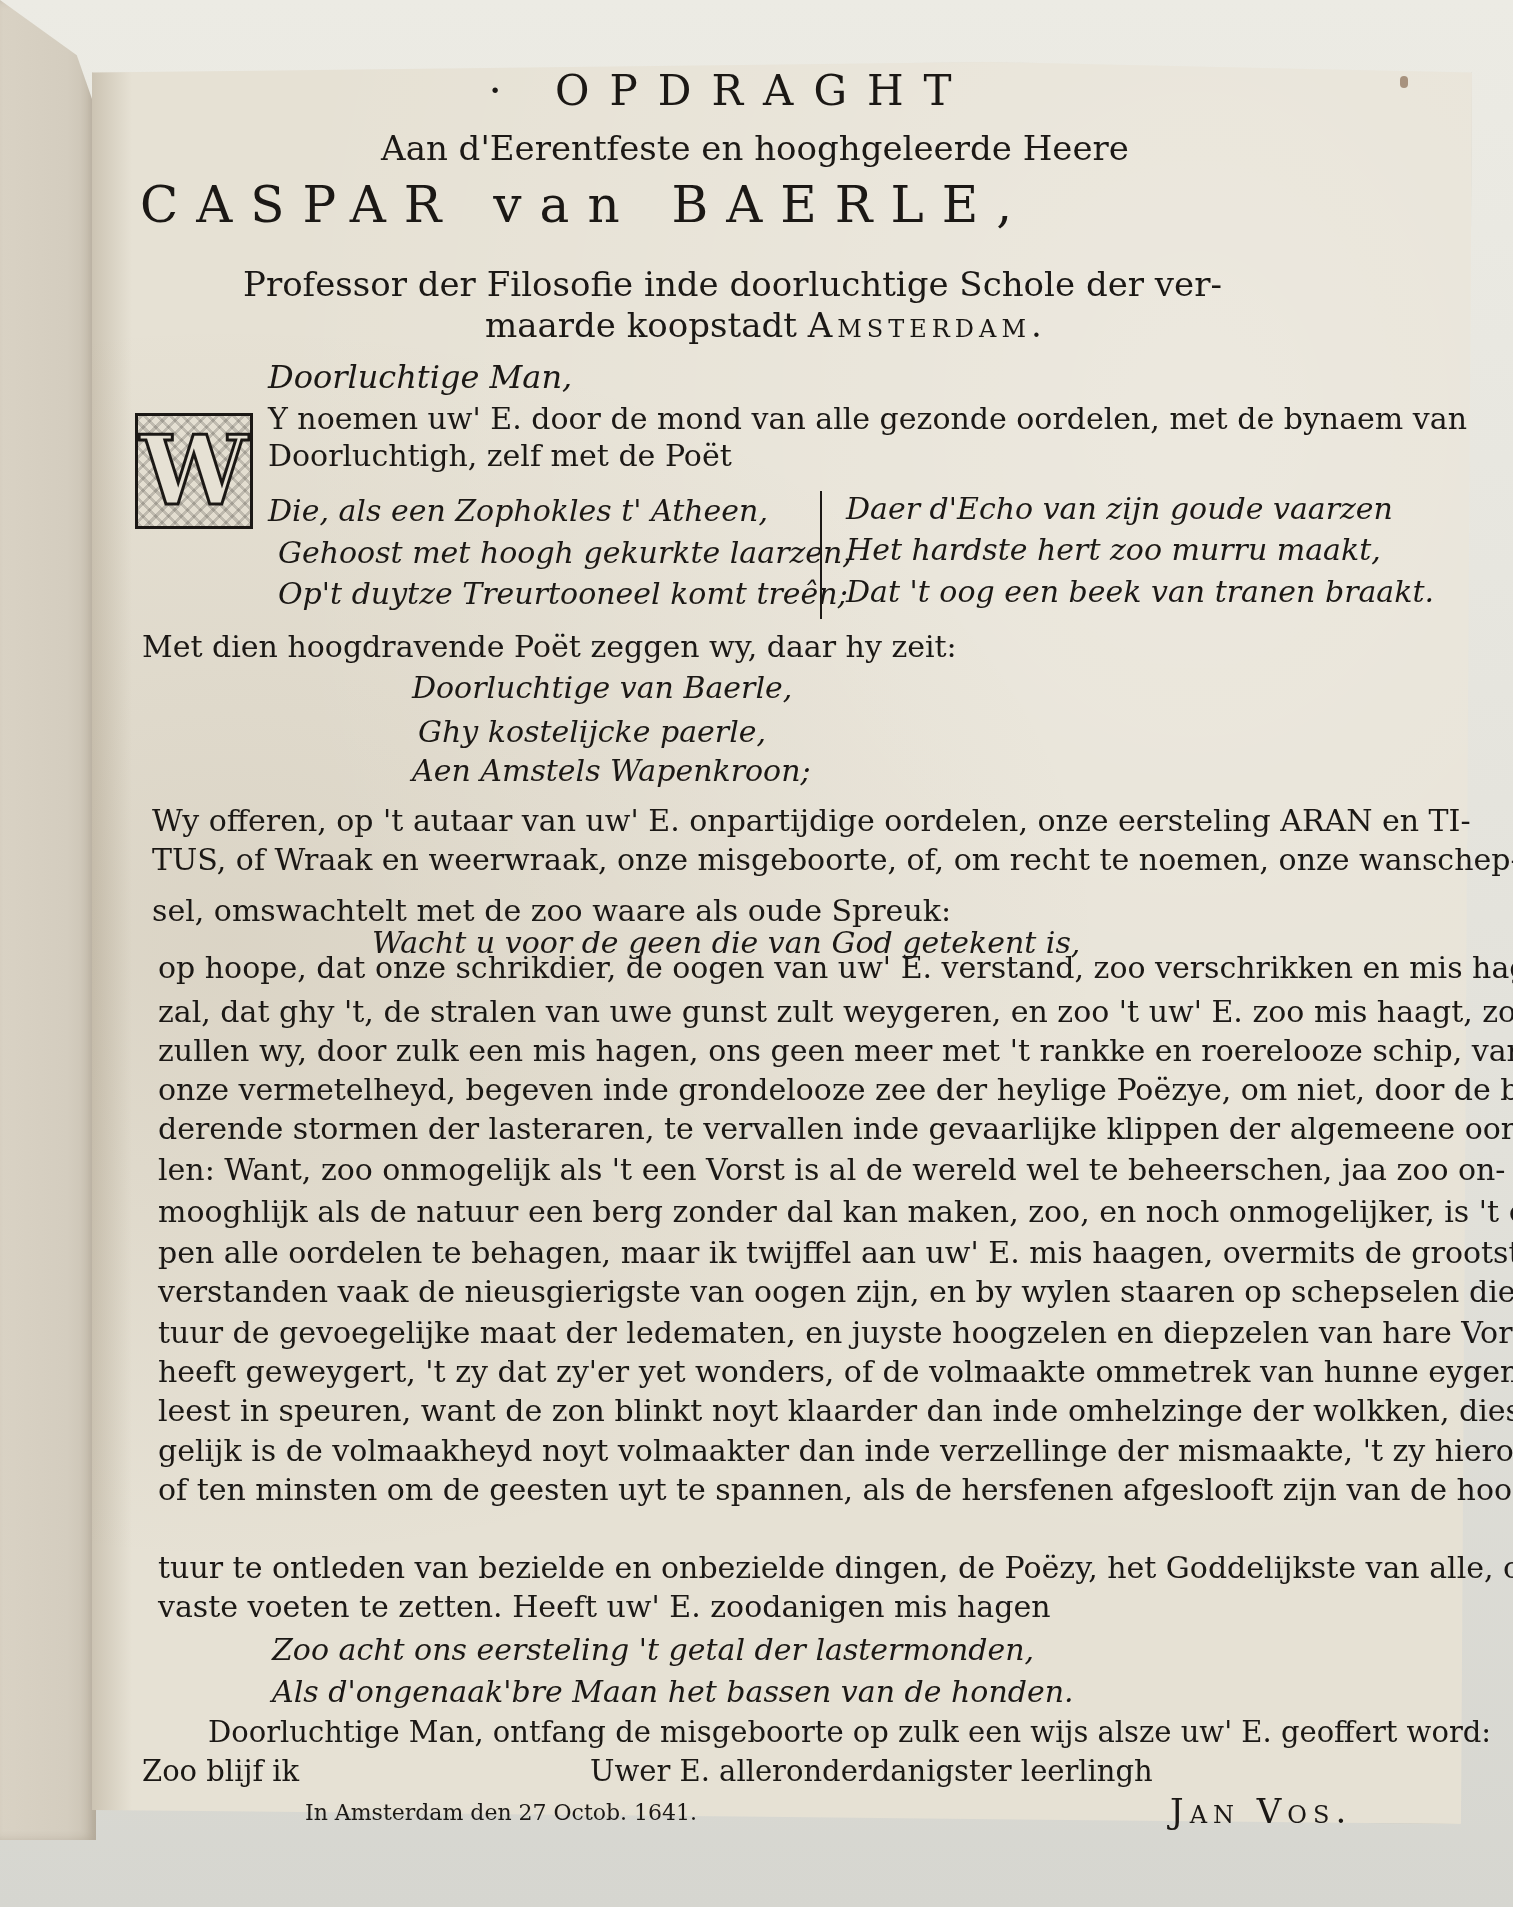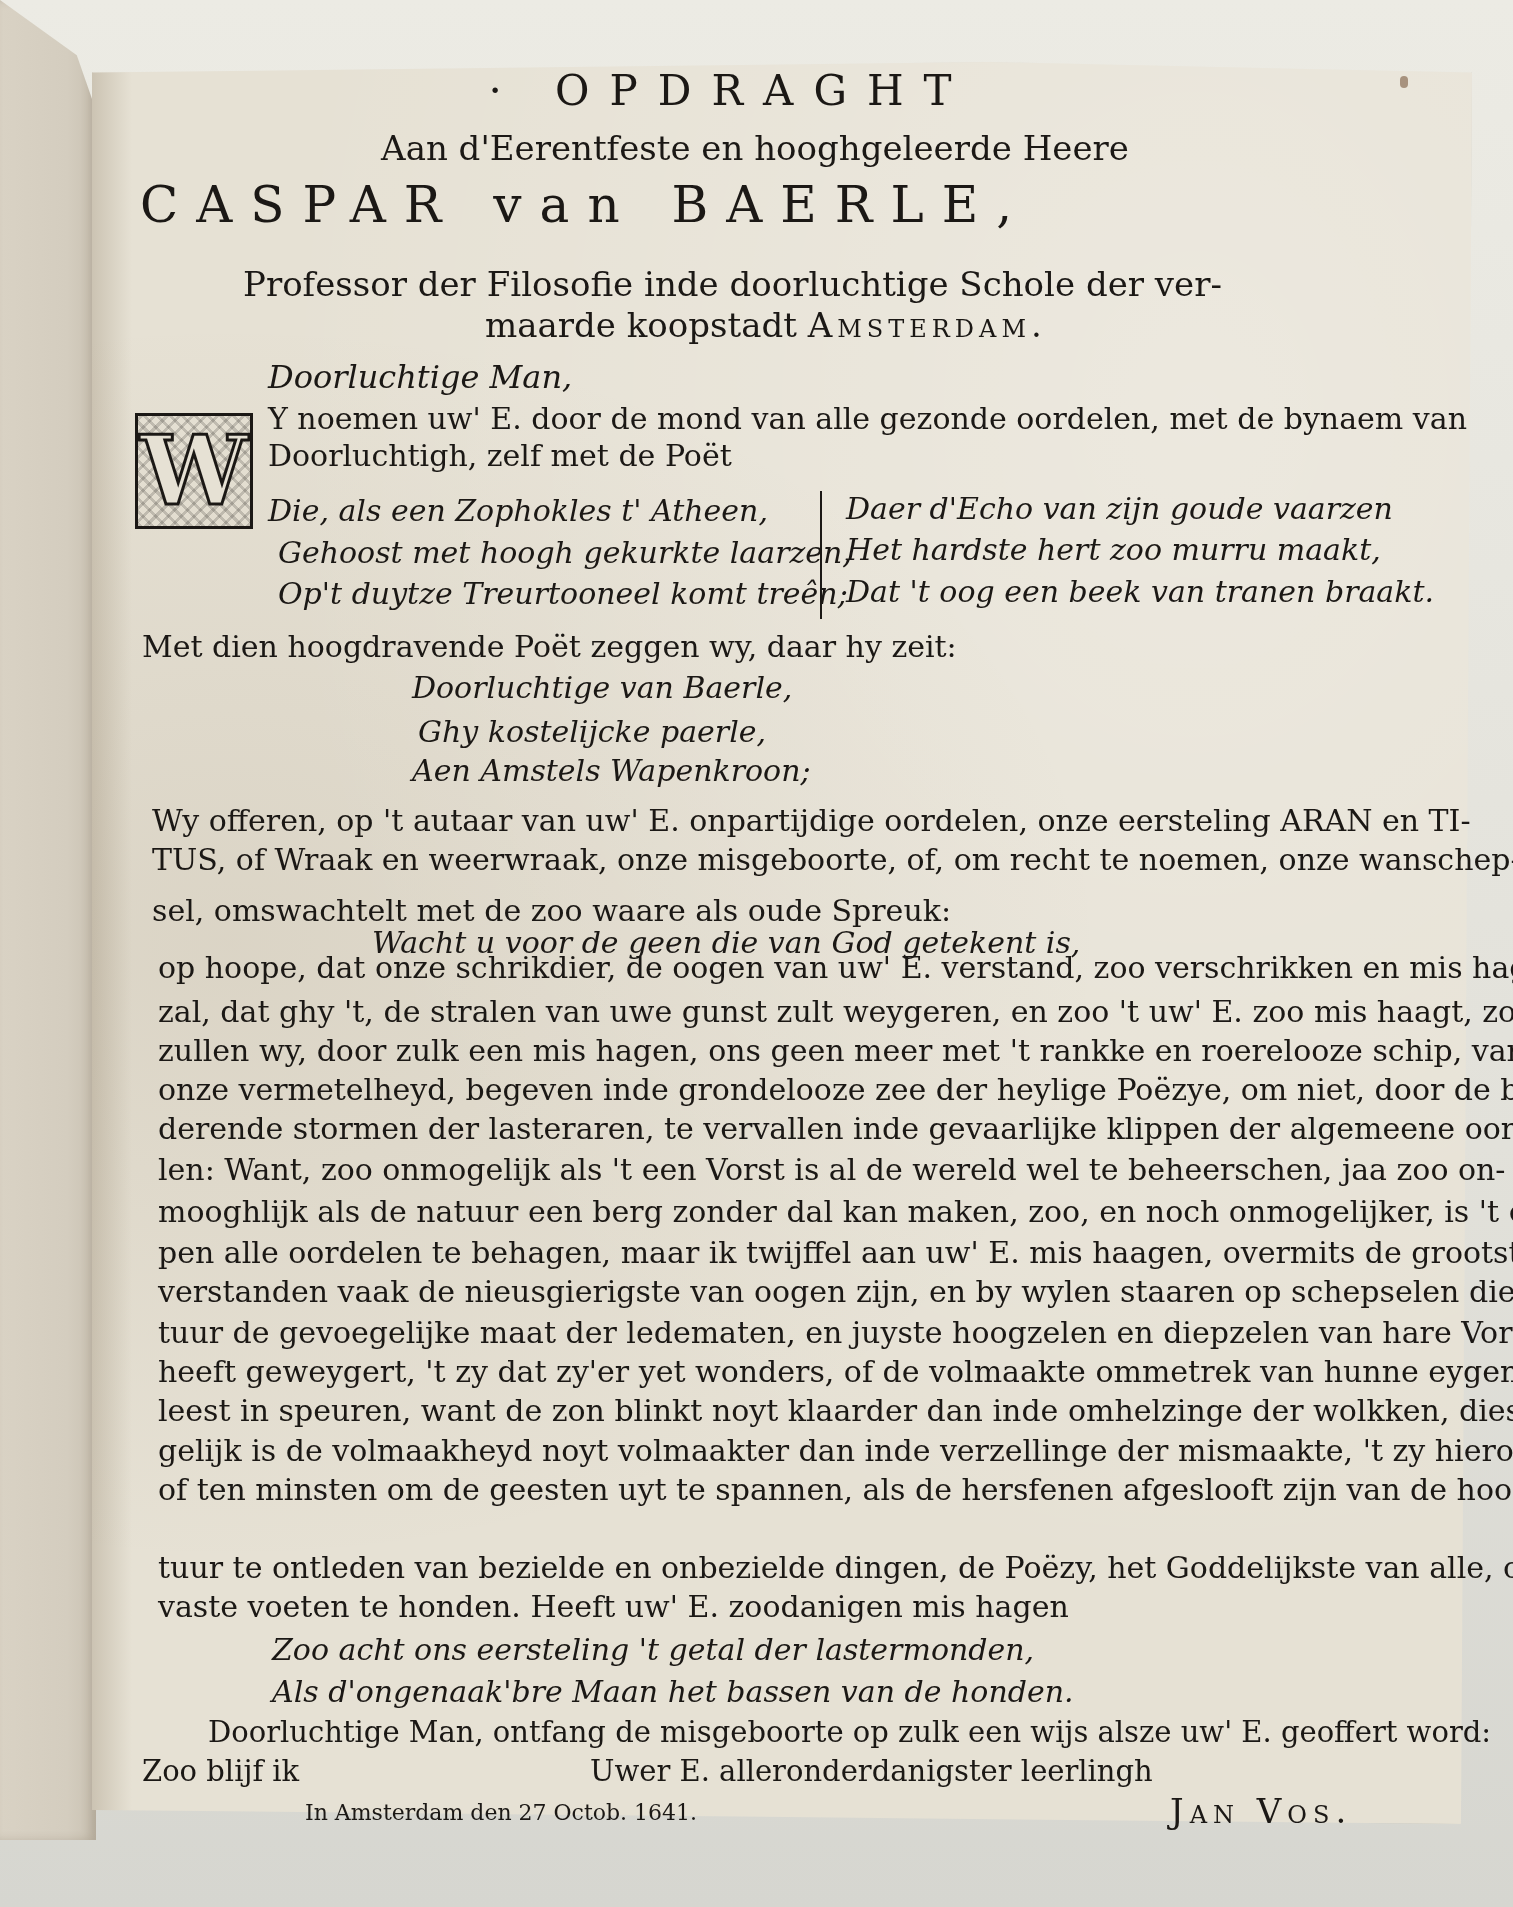--- a/index.html
+++ b/index.html
@@ -132,21 +132,21 @@
   <div class="line" style="left: 158px; top: 1152.33px !important;" data-name="paragraph2-line" data-bind="paragraph2.5">len: Want, zoo onmogelijk als 't een Vorst is al de wereld wel te beheerschen, jaa zoo on-</div>
   <div class="line" style="left: 158px; top: 1193.67px !important;" data-name="paragraph2-line" data-bind="paragraph2.6">mooghlijk als de natuur een berg zonder dal kan maken, zoo, en noch onmogelijker, is 't een</div>
   <div class="line" style="left: 158px; top: 1235.01px !important;" data-name="paragraph2-line" data-bind="paragraph2.7">pen alle oordelen te behagen, maar ik twijffel aan uw' E. mis haagen, overmits de grootste</div>
   <div class="line" style="left: 158px; top: 1274.06px !important;" data-name="paragraph2-line" data-bind="paragraph2.8">verstanden vaak de nieusgierigste van oogen zijn, en by wylen staaren op schepselen die Na-</div>
   <div class="line" style="left: 158px; top: 1315.4px !important;" data-name="paragraph2-line" data-bind="paragraph2.9">tuur de gevoegelijke maat der ledematen, en juyste hoogzelen en diepzelen van hare Vormē,</div>
   <div class="line" style="left: 158px; top: 1354.44px !important;" data-name="paragraph2-line" data-bind="paragraph2.10">heeft geweygert, 't zy dat zy'er yet wonders, of de volmaakte ommetrek van hunne eygen</div>
   <div class="line" style="left: 158px; top: 1393.49px !important;" data-name="paragraph2-line" data-bind="paragraph2.11">leest in speuren, want de zon blinkt noyt klaarder dan inde omhelzinge der wolkken, dies</div>
   <div class="line" style="left: 158px; top: 1432.53px !important;" data-name="paragraph2-line" data-bind="paragraph2.12">gelijk is de volmaakheyd noyt volmaakter dan inde verzellinge der mismaakte, 't zy hierom</div>
   <div class="line" style="left: 158px; top: 1471.57px !important;" data-name="paragraph2-line" data-bind="paragraph2.13">of ten minsten om de geesten uyt te spannen, als de hersfenen afgeslooft zijn van de hoogte der</div>
   <div class="line" style="left: 158px; top: 1549.66px !important;" data-name="paragraph2-line" data-bind="paragraph2.15">tuur te ontleden van bezielde en onbezielde dingen, de Poëzy, het Goddelijkste van alle, op</div>
-  <div class="line" style="left: 158px; top: 1588.7px !important;" data-name="paragraph2-line" data-bind="paragraph2.16">vaste voeten te honden. Heeft uw' E. zoodanigen mis hagen</div>
+  <div class="line" style="left: 158px; top: 1588.7px !important;" data-name="paragraph2-line" data-bind="paragraph2.16">vaste voeten te zetten. Heeft uw' E. zoodanigen mis hagen</div>
 
   <div class="line ital" style="left: 272px; top: 1632.34px !important;" data-name="verse3-line" data-bind="verse3.0">Zoo acht ons eersteling 't getal der lastermonden,</div>
   <div class="line ital" style="left: 272px; top: 1673.68px !important;" data-name="verse3-line" data-bind="verse3.1">Als d'ongenaak'bre Maan het bassen van de honden.</div>
 
 </div>
 
 <div class="content" style="pointer-events:none;" data-name="closing-block">
   
 </div>
 

